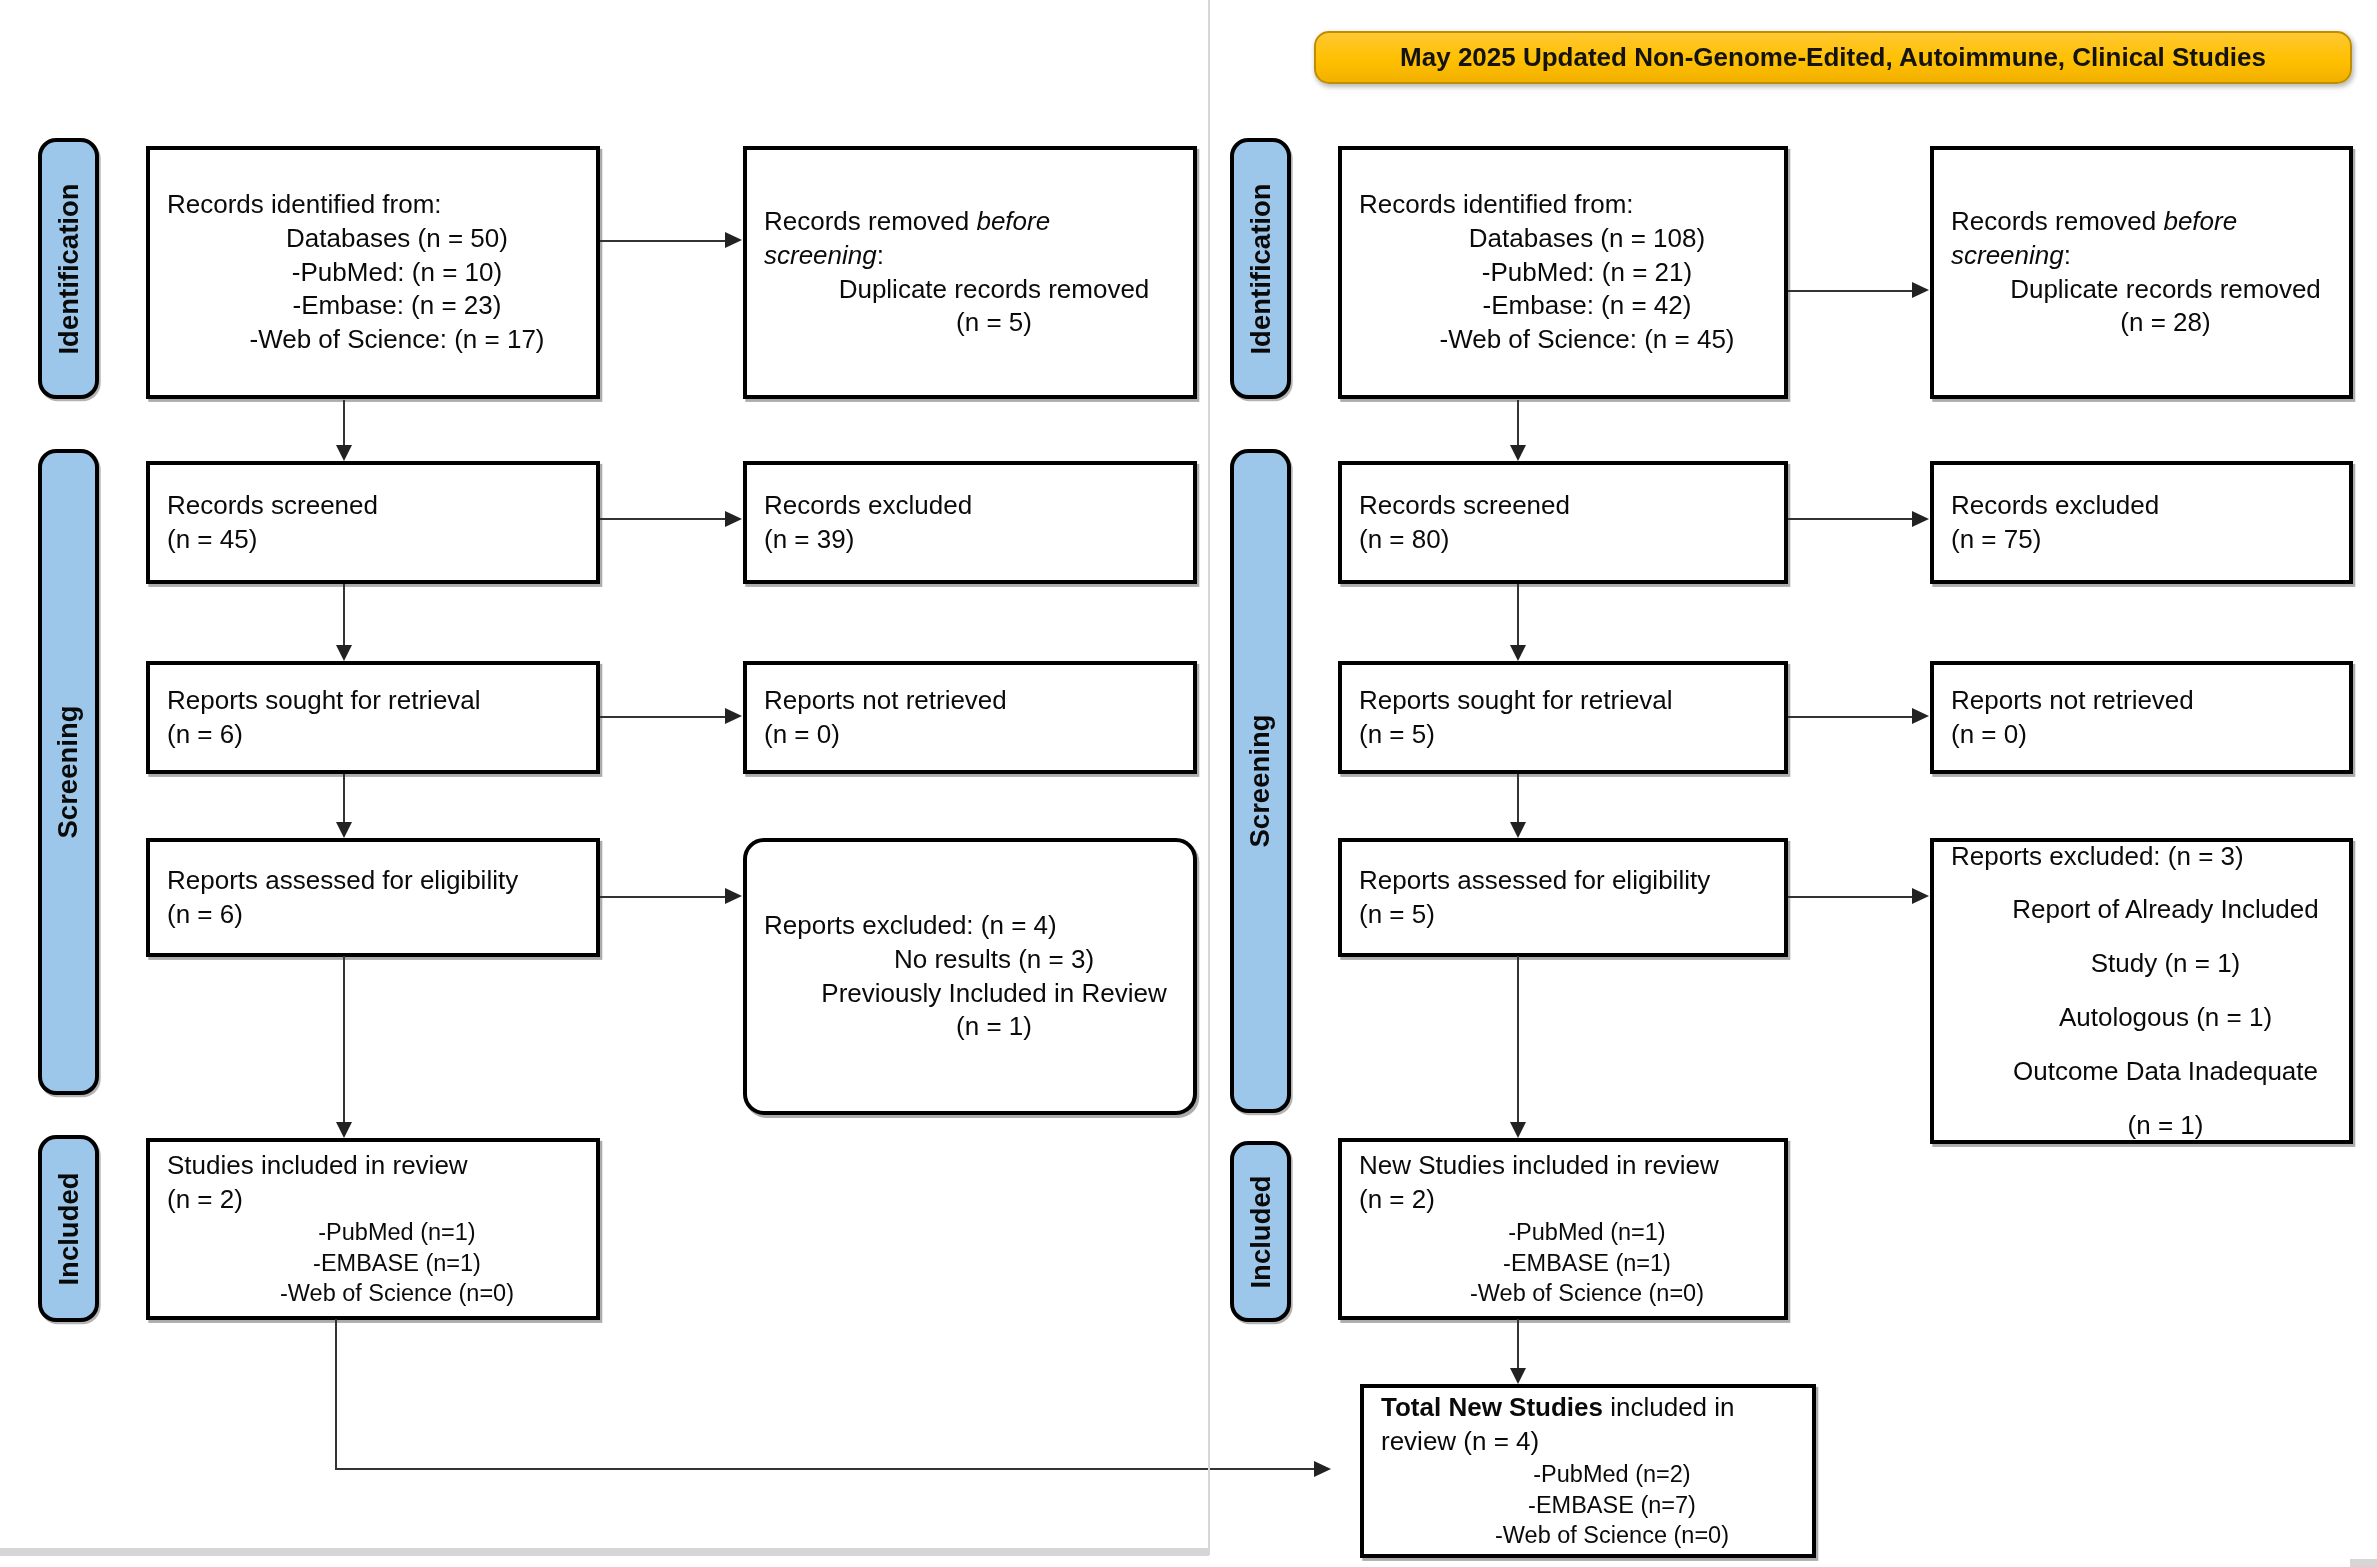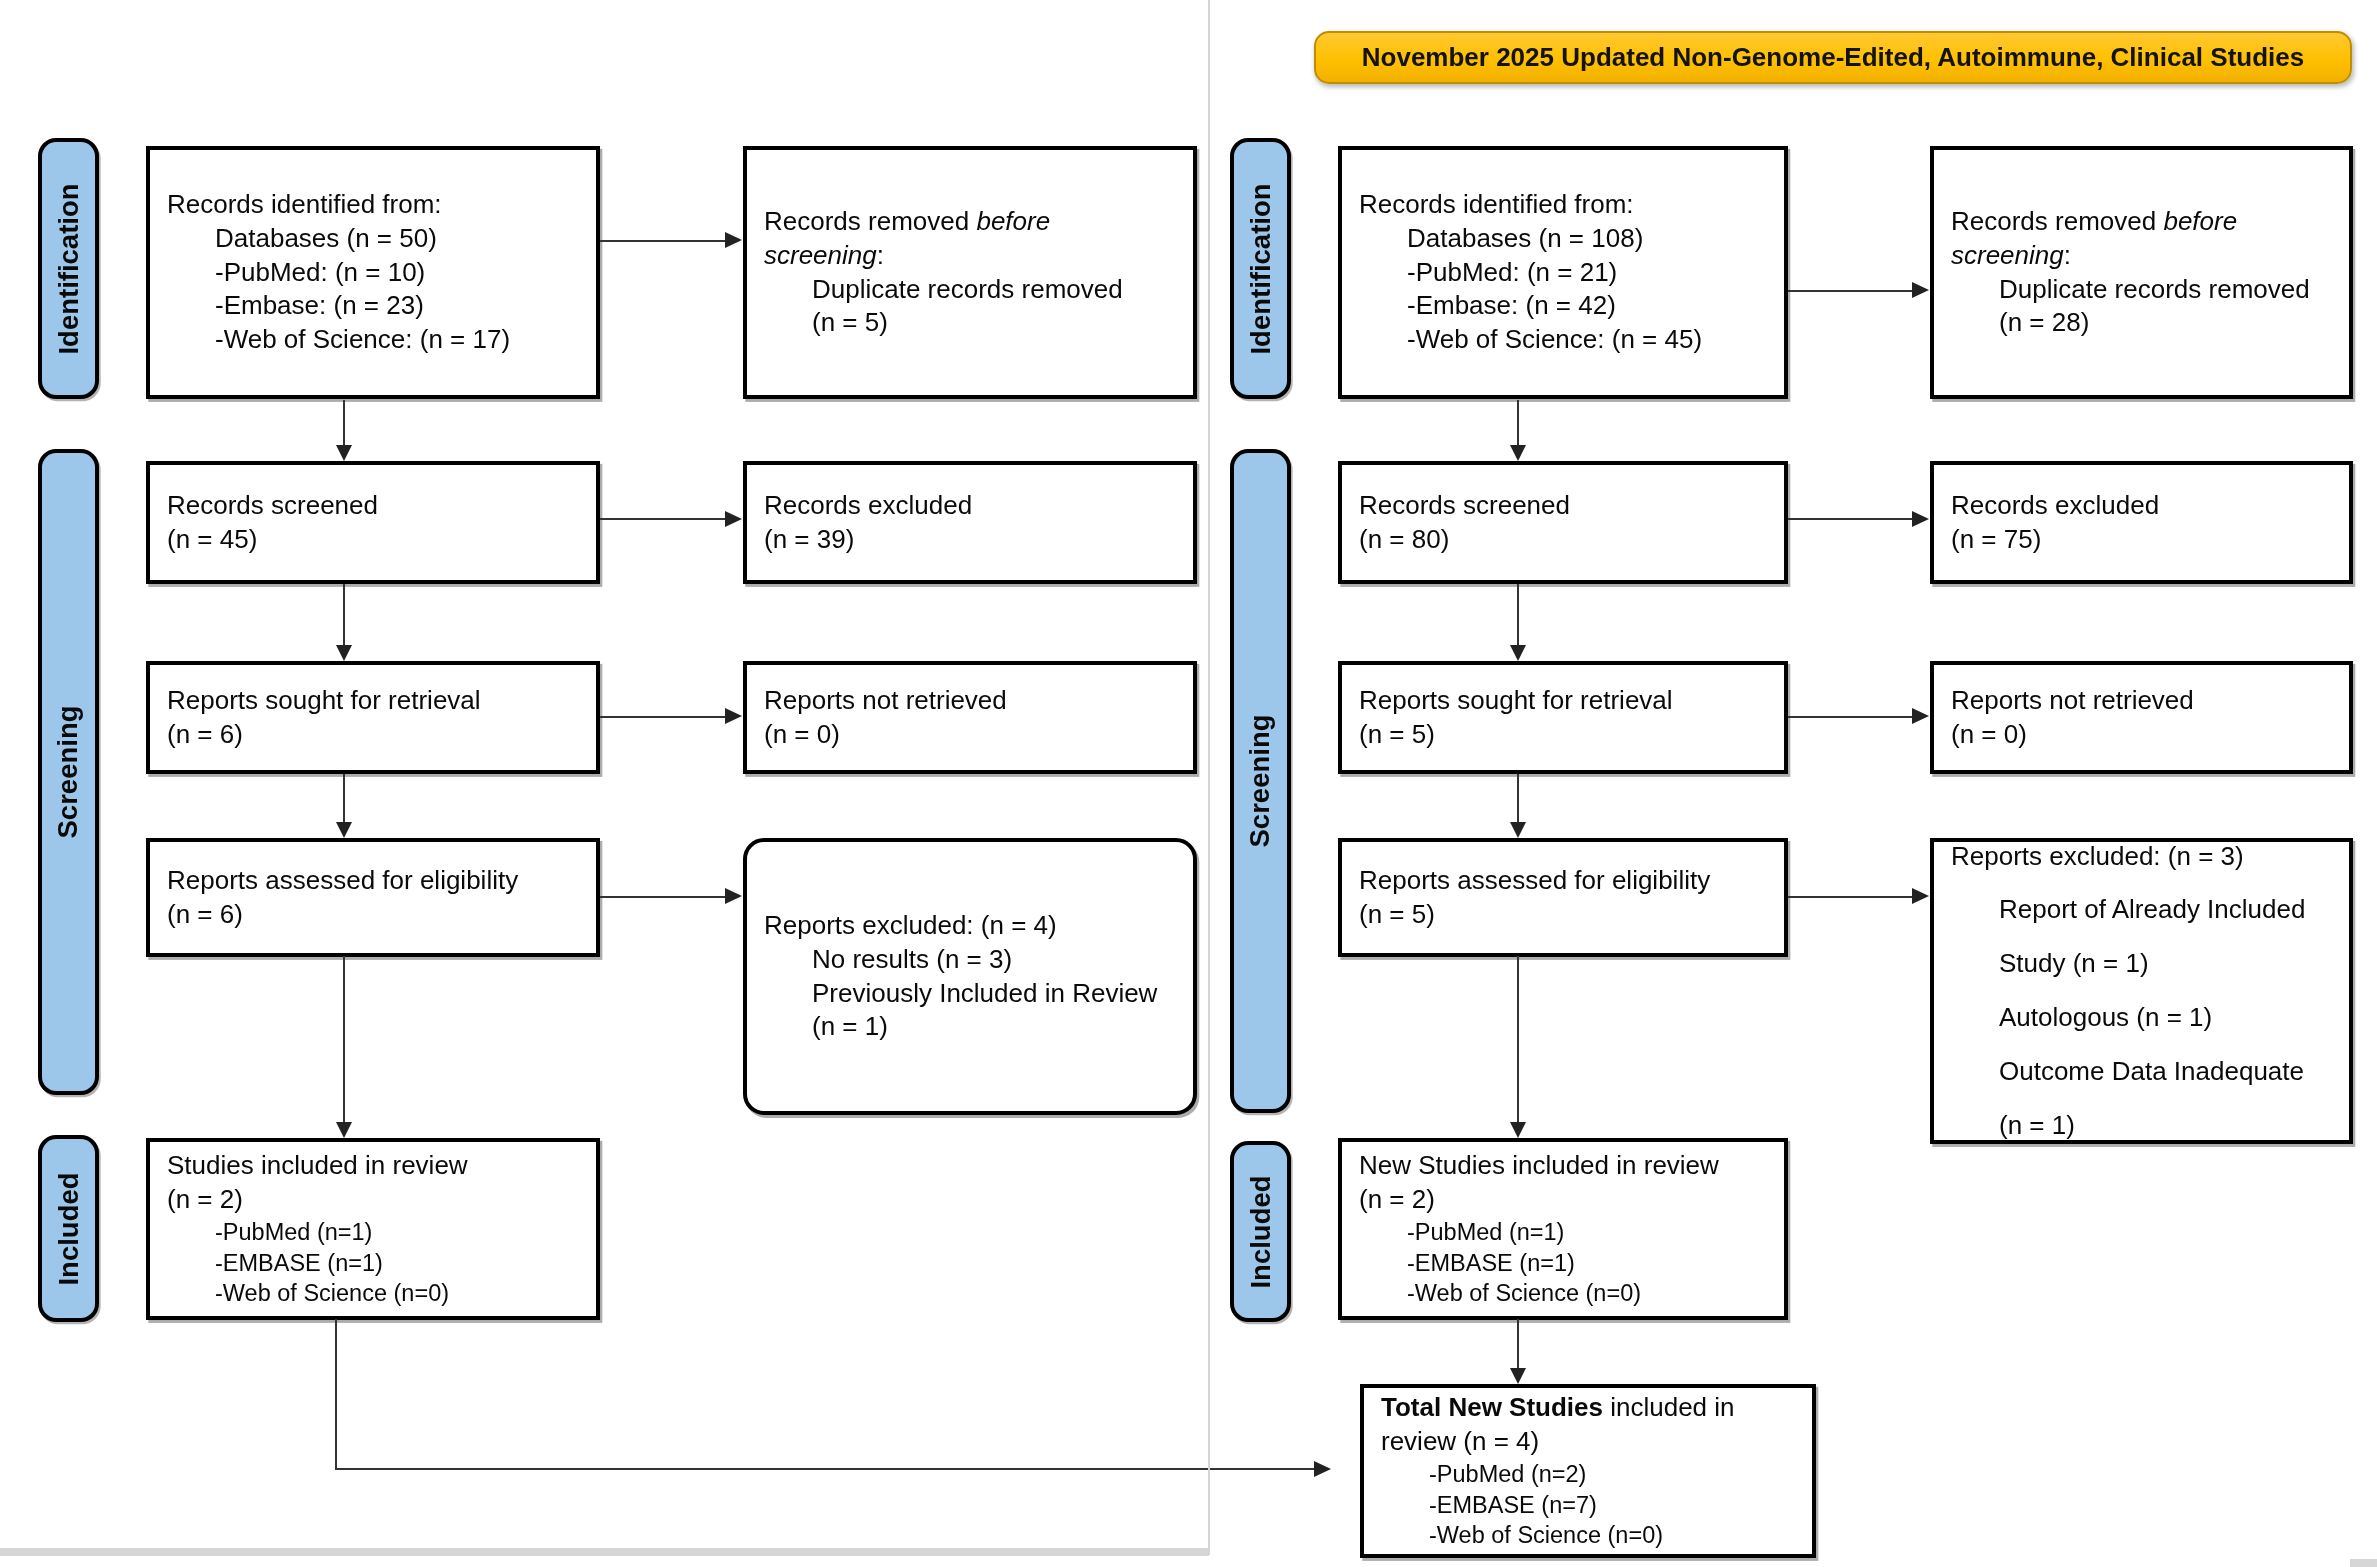--- a/index.html
+++ b/index.html
@@ -23,21 +23,21 @@
   .stage span{
     transform:rotate(-90deg);white-space:nowrap;font-weight:bold;font-size:27.5px;color:#0a0a0a;
   }
   .box{
     position:absolute;background:#fff;border:4px solid #000;box-sizing:border-box;
     display:flex;flex-direction:column;justify-content:center;
     padding:12.6px 17px;font-size:26px;line-height:1.3;
     box-shadow:2.3px 2.9px 0 rgba(70,70,70,0.45);
   }
   .ln{white-space:normal;}
-  .ind{margin-left:48px;}
+  .ind{margin-left:48px;text-align:center;}
   .sub{font-size:23.5px;}
   .it{font-style:italic;}
   .bd{font-weight:bold;}
   .hline,.vline{position:absolute;background:#333;}
   .hline{height:2.3px;}
   .vline{width:2.3px;}
   .ah-right{
     position:absolute;width:0;height:0;
     border-top:8.6px solid transparent;border-bottom:8.6px solid transparent;
     border-left:17px solid #222;
@@ -141,21 +141,21 @@
   <div class="ah-down" style="left:336px;top:822px;"></div>
 
   <div class="vline" style="left:343px;top:956px;height:166px;"></div>
   <div class="ah-down" style="left:336px;top:1122px;"></div>
 
   <div class="vline" style="left:335px;top:1319px;height:151px;"></div>
   <div class="hline" style="left:335px;top:1468px;width:981px;"></div>
   <div class="ah-right" style="left:1314px;top:1461px;"></div>
 
   <div class="banner" style="left:1314px;top:31px;width:1038px;">
-    <span>November 2025 Updated Non-Genome-Edited, Autoimmune, Clinical Studies</span>
+    <span>May 2025 Updated Non-Genome-Edited, Autoimmune, Clinical Studies</span>
   </div>
 
   <div class="stage" style="left:1230px;top:138px;height:261px;">
     <span>Identification</span>
   </div>
   <div class="stage" style="left:1230px;top:449px;height:664px;">
     <span>Screening</span>
   </div>
   <div class="stage" style="left:1230px;top:1141px;height:181px;">
     <span>Included</span>

